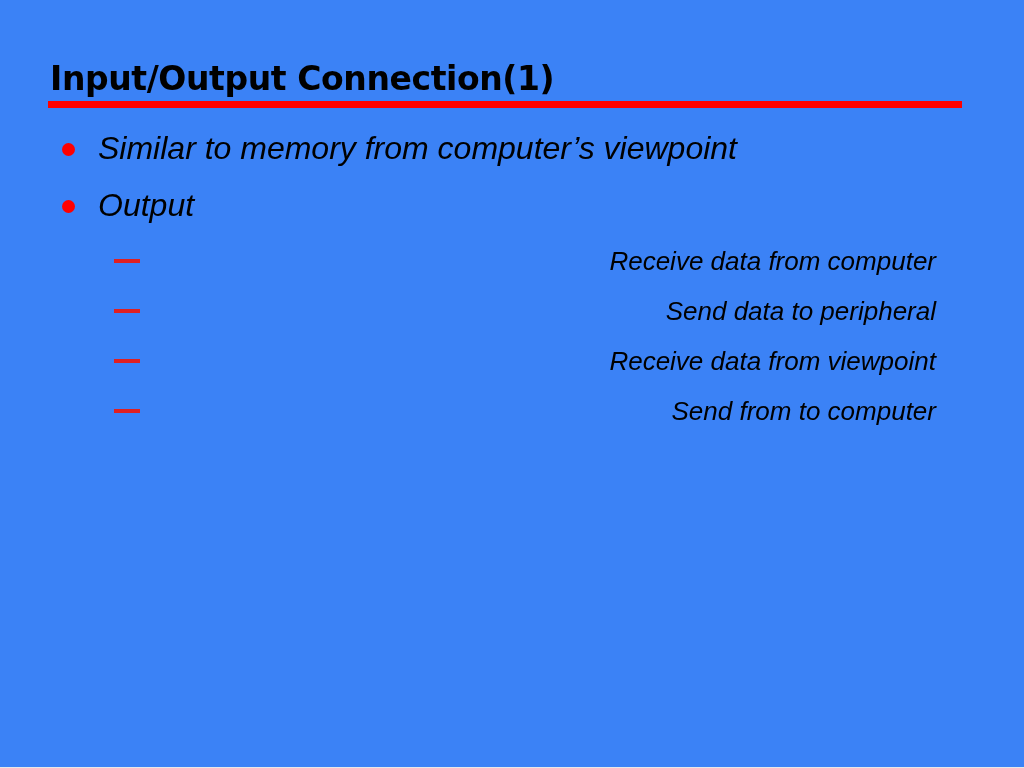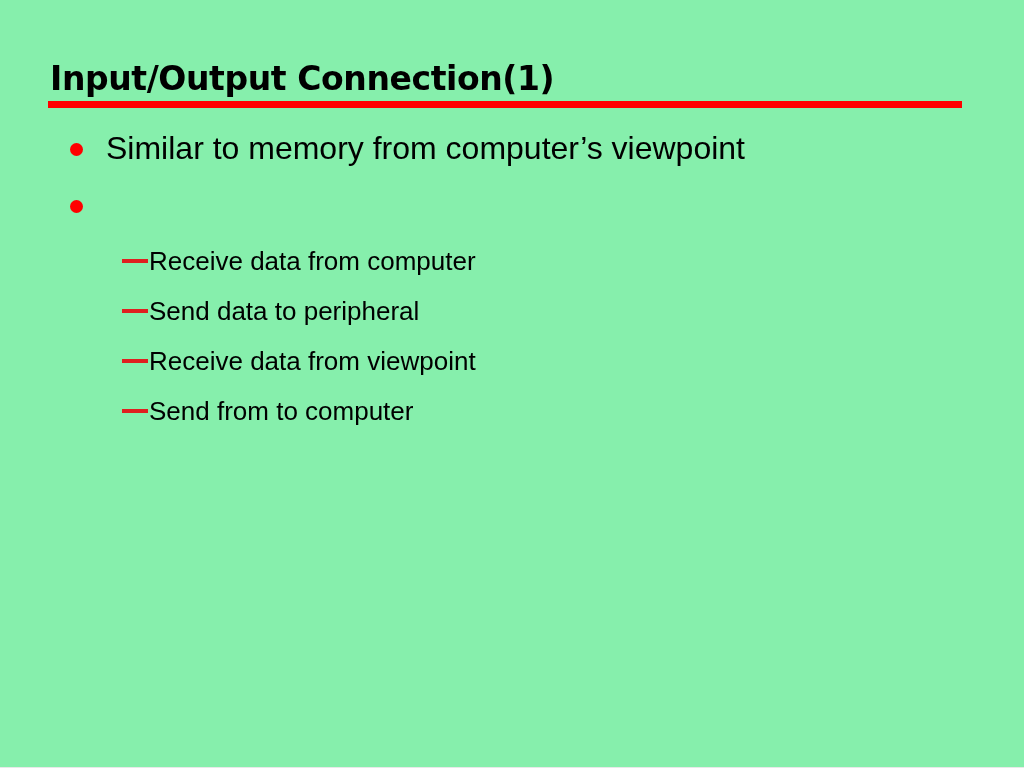--- a/index.html
+++ b/index.html
@@ -11,21 +11,21 @@
     height: 768px;
     background: #ffffff;
     font-family: "Liberation Sans", sans-serif;
     overflow: hidden;
   }
 
   .slide {
     position: relative;
     width: 1024px;
     height: 768px;
-    background: #86efac;
+    background: #3b82f6;
     box-sizing: border-box;
     border-bottom: 1px solid #e8e8e8;
   }
 
   
   .slide-title {
     position: absolute;
     left: 50px;
     top: 58px;
     width: 912px;
@@ -43,23 +43,24 @@
     left: 48px;
     top: 101px;
     width: 914px;
     height: 7px;
     background: #FF0000;
   }
 
   
   .body {
     position: absolute;
-    left: 8px;
+    left: 0;
     top: 126px;
     width: 936px;
+    font-style: italic;
   }
 
   .lvl1 {
     position: relative;
     margin: 0;
     padding: 0 0 0 98px;
     height: 57px;
     font-size: 32px;
     line-height: 45px;
     color: #000000;
@@ -78,20 +79,21 @@
 
   .lvl2 {
     position: relative;
     margin: 0;
     padding: 0 0 0 141px;
     height: 50px;
     font-size: 26px;
     line-height: 42px;
     color: #000000;
     white-space: nowrap;
+    text-align: right;
   }
 
   .lvl2 .dash {
     position: absolute;
     left: 114px;
     top: 19px;
     width: 26px;
     height: 4px;
     background: #E02020;
   }
@@ -109,20 +111,21 @@
 
   <div class="body">
 
     <div class="lvl1">
       <span class="bullet"></span>
       <span class="lvl1-text">Similar to memory from computer’s viewpoint</span>
     </div>
 
     <div class="lvl1">
       <span class="bullet"></span>
+      <span class="lvl1-text">Output</span>
     </div>
 
     <div class="lvl2">
       <span class="dash"></span>
       <span class="lvl2-text">Receive data from computer</span>
     </div>
 
     <div class="lvl2">
       <span class="dash"></span>
       <span class="lvl2-text">Send data to peripheral</span>

